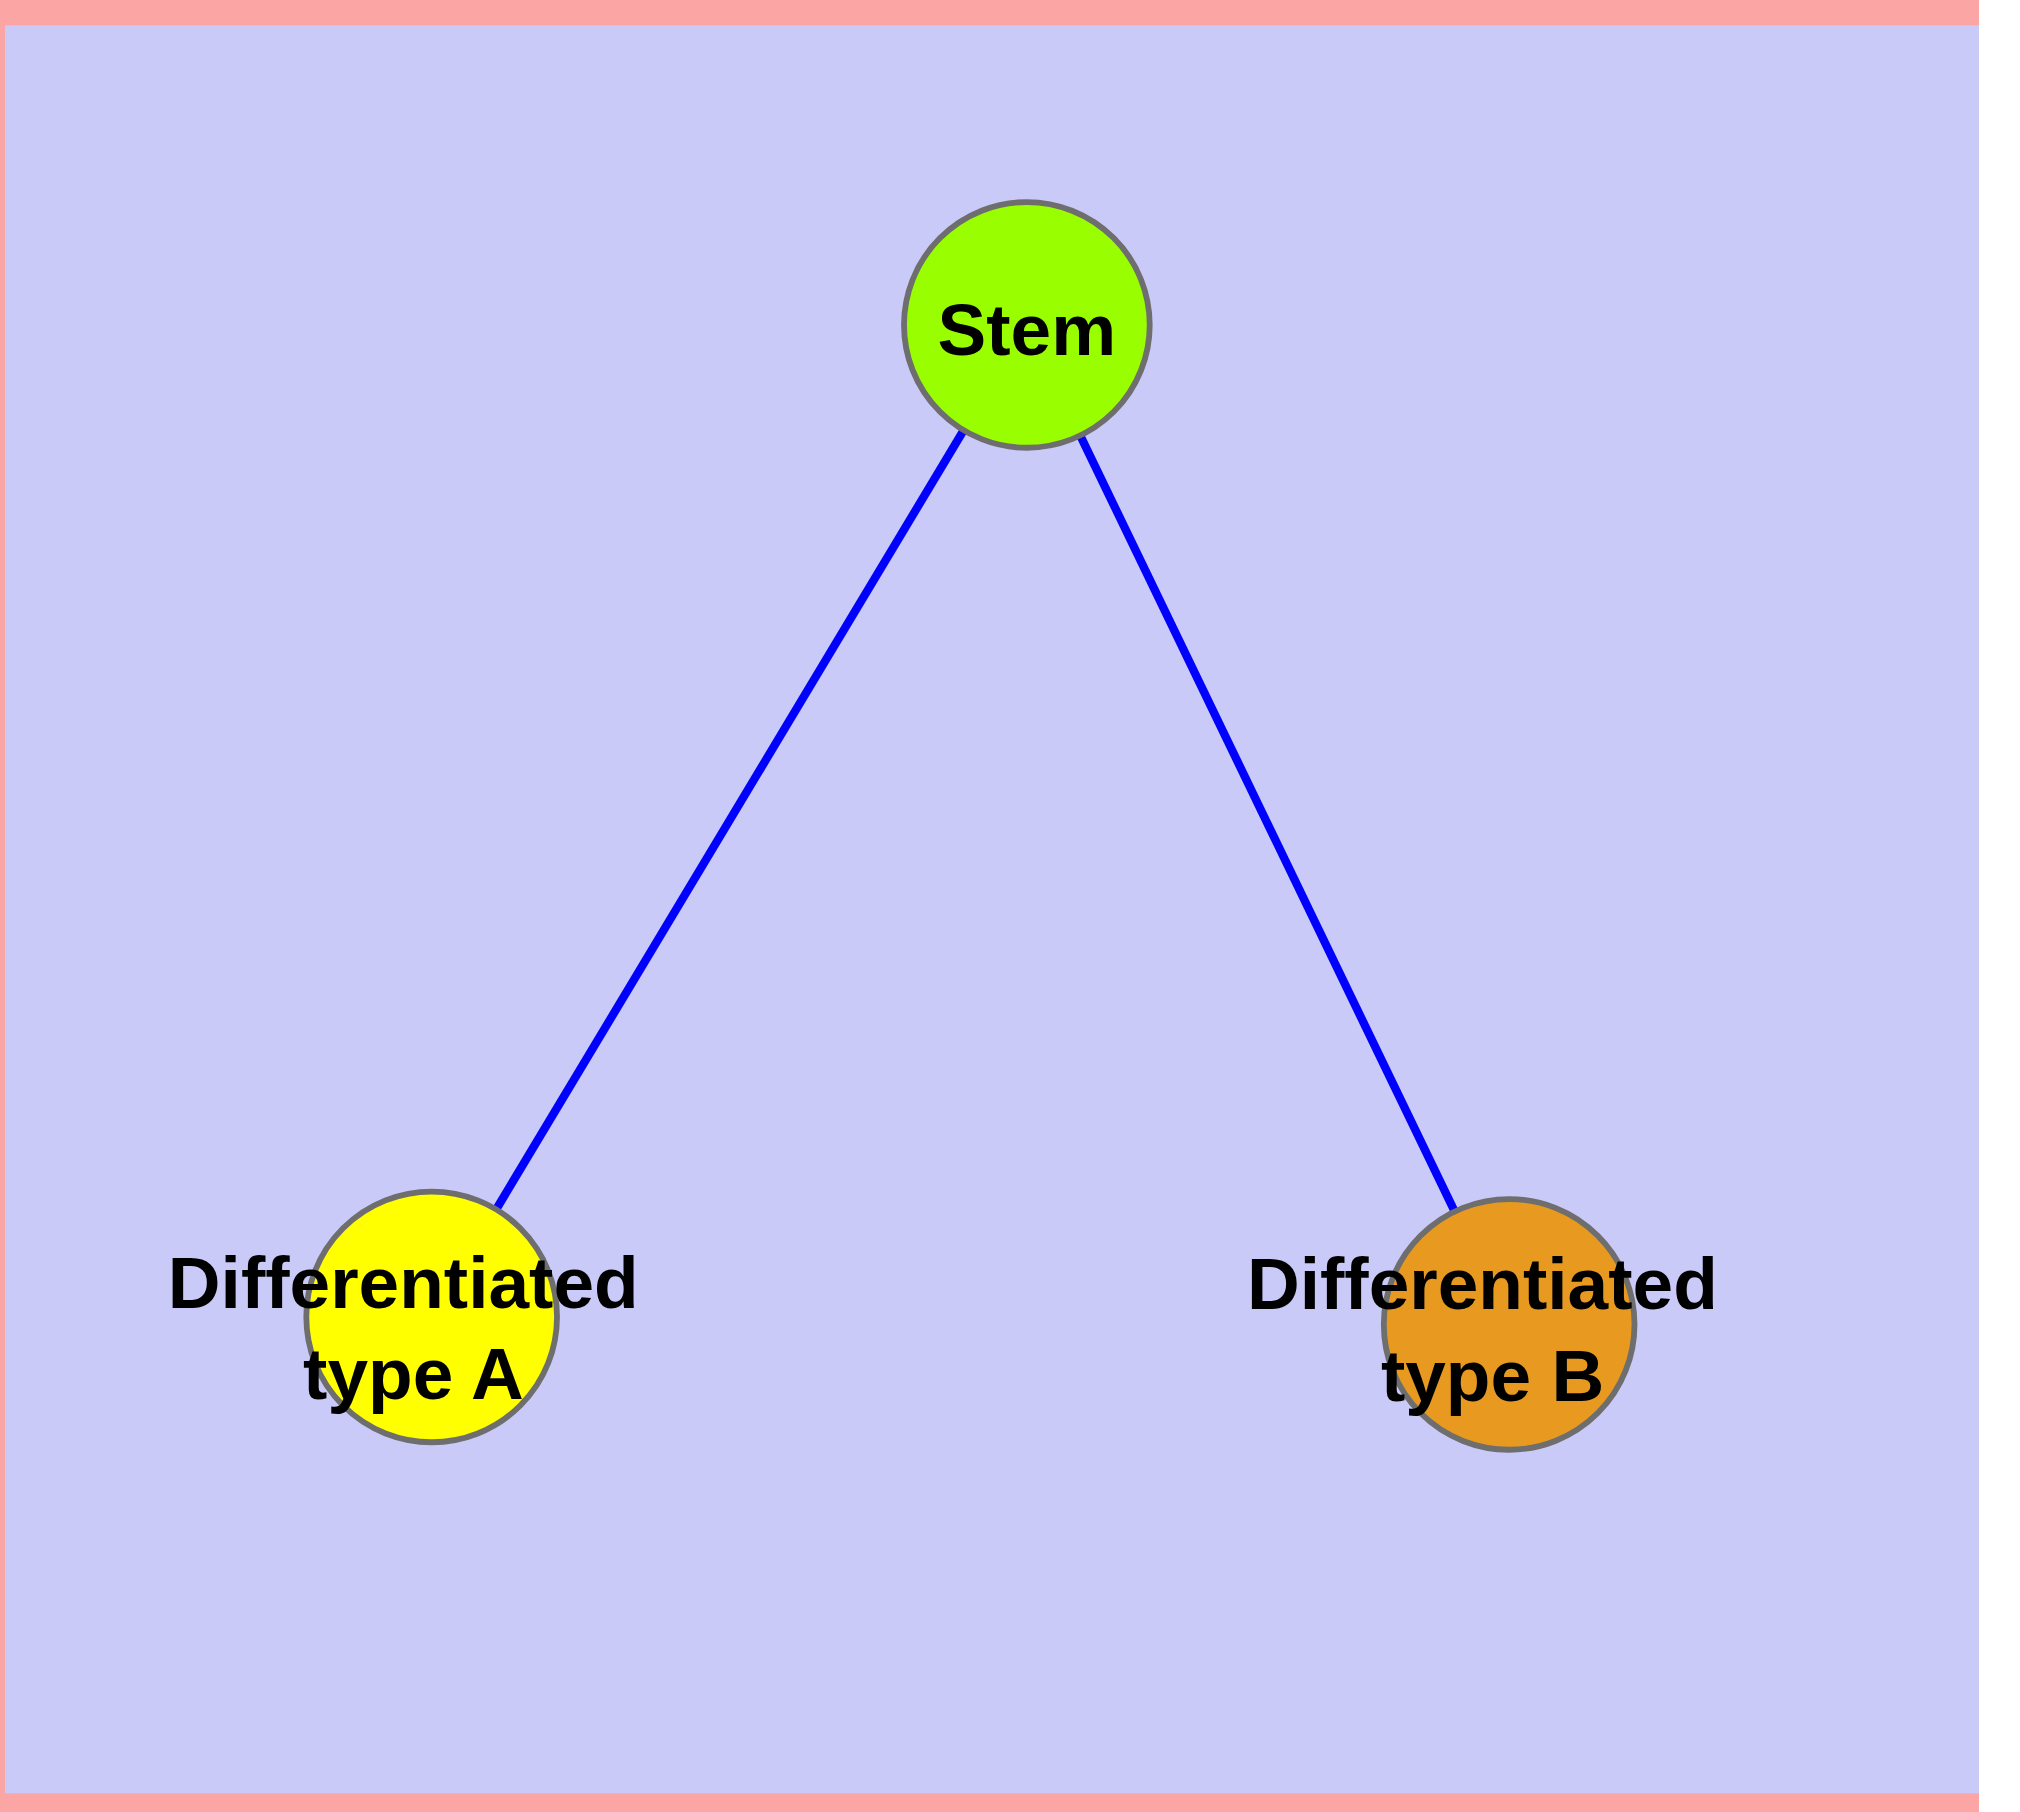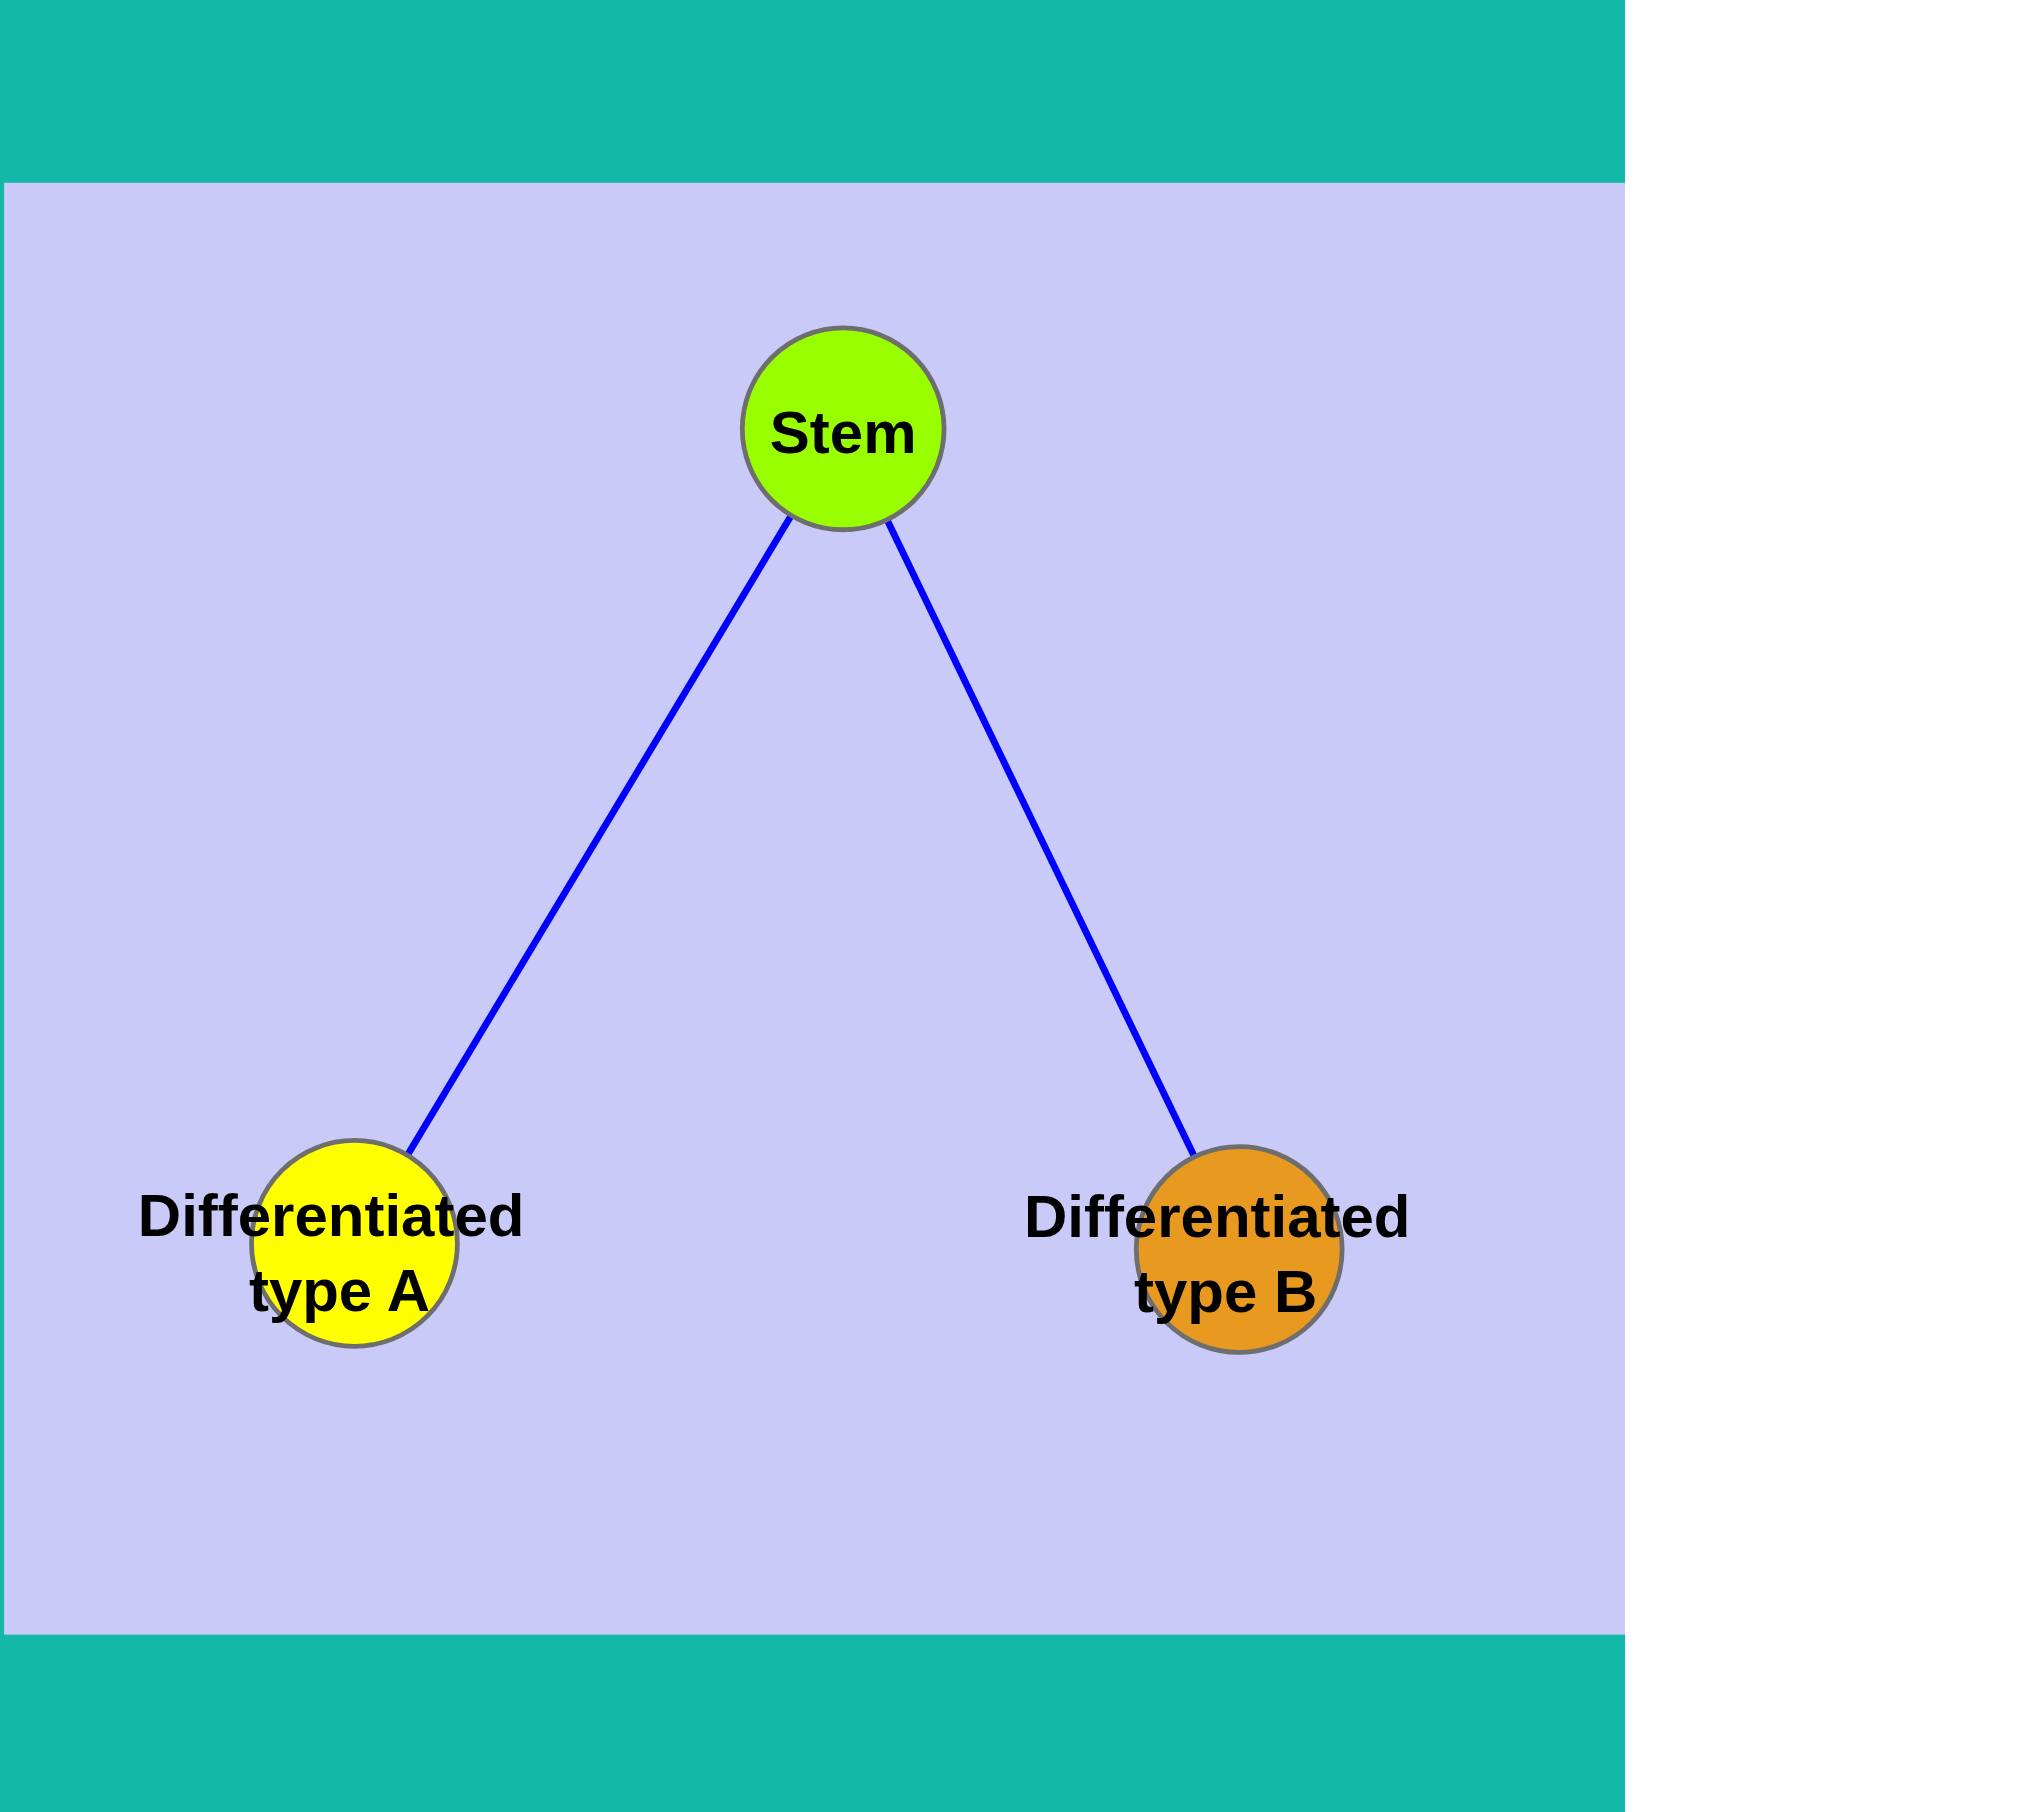--- a/index.html
+++ b/index.html
@@ -3,23 +3,23 @@
 <meta charset="utf-8">
 <style>
   html, body {
     margin: 0;
     padding: 0;
     background: #ffffff;
     font-family: "Liberation Sans", sans-serif;
   }
   .stage {
     position: relative;
-    width: 1625px;
+    width: 1979px;
     height: 1812px;
-    background: #14b8a6;
+    background: #fca5a5;
     overflow: hidden;
     text-decoration: underline;
   }
   .stage svg {
     position: absolute;
     top: 0;
     left: 0;
     width: 100%;
     height: 100%;
     display: block;

